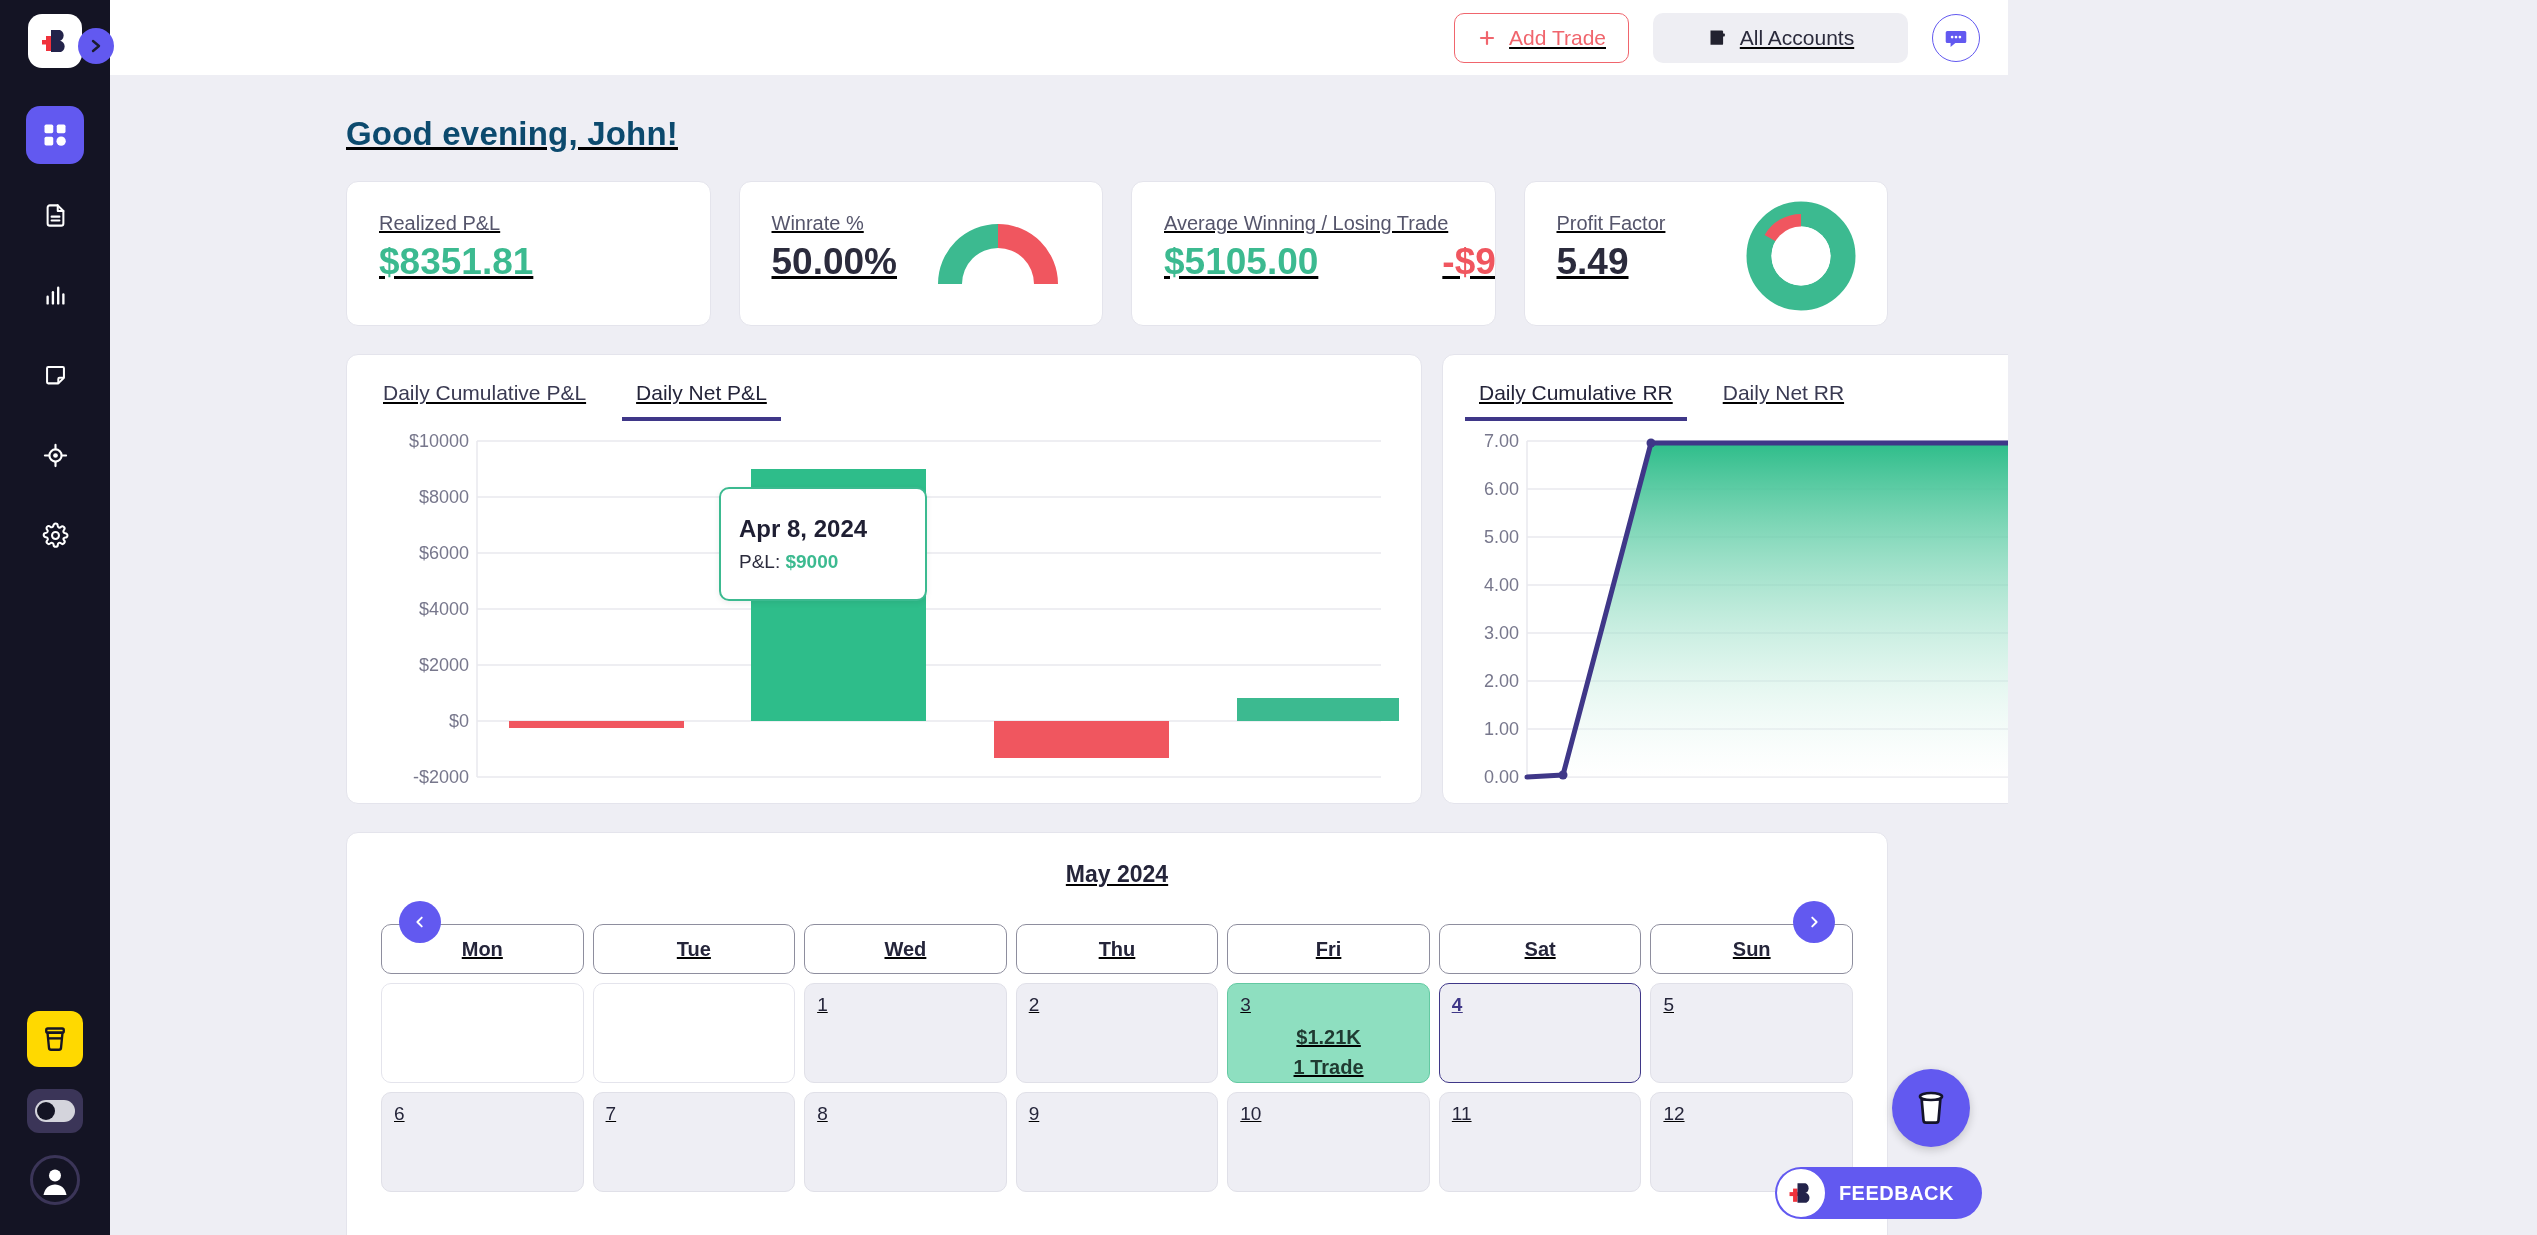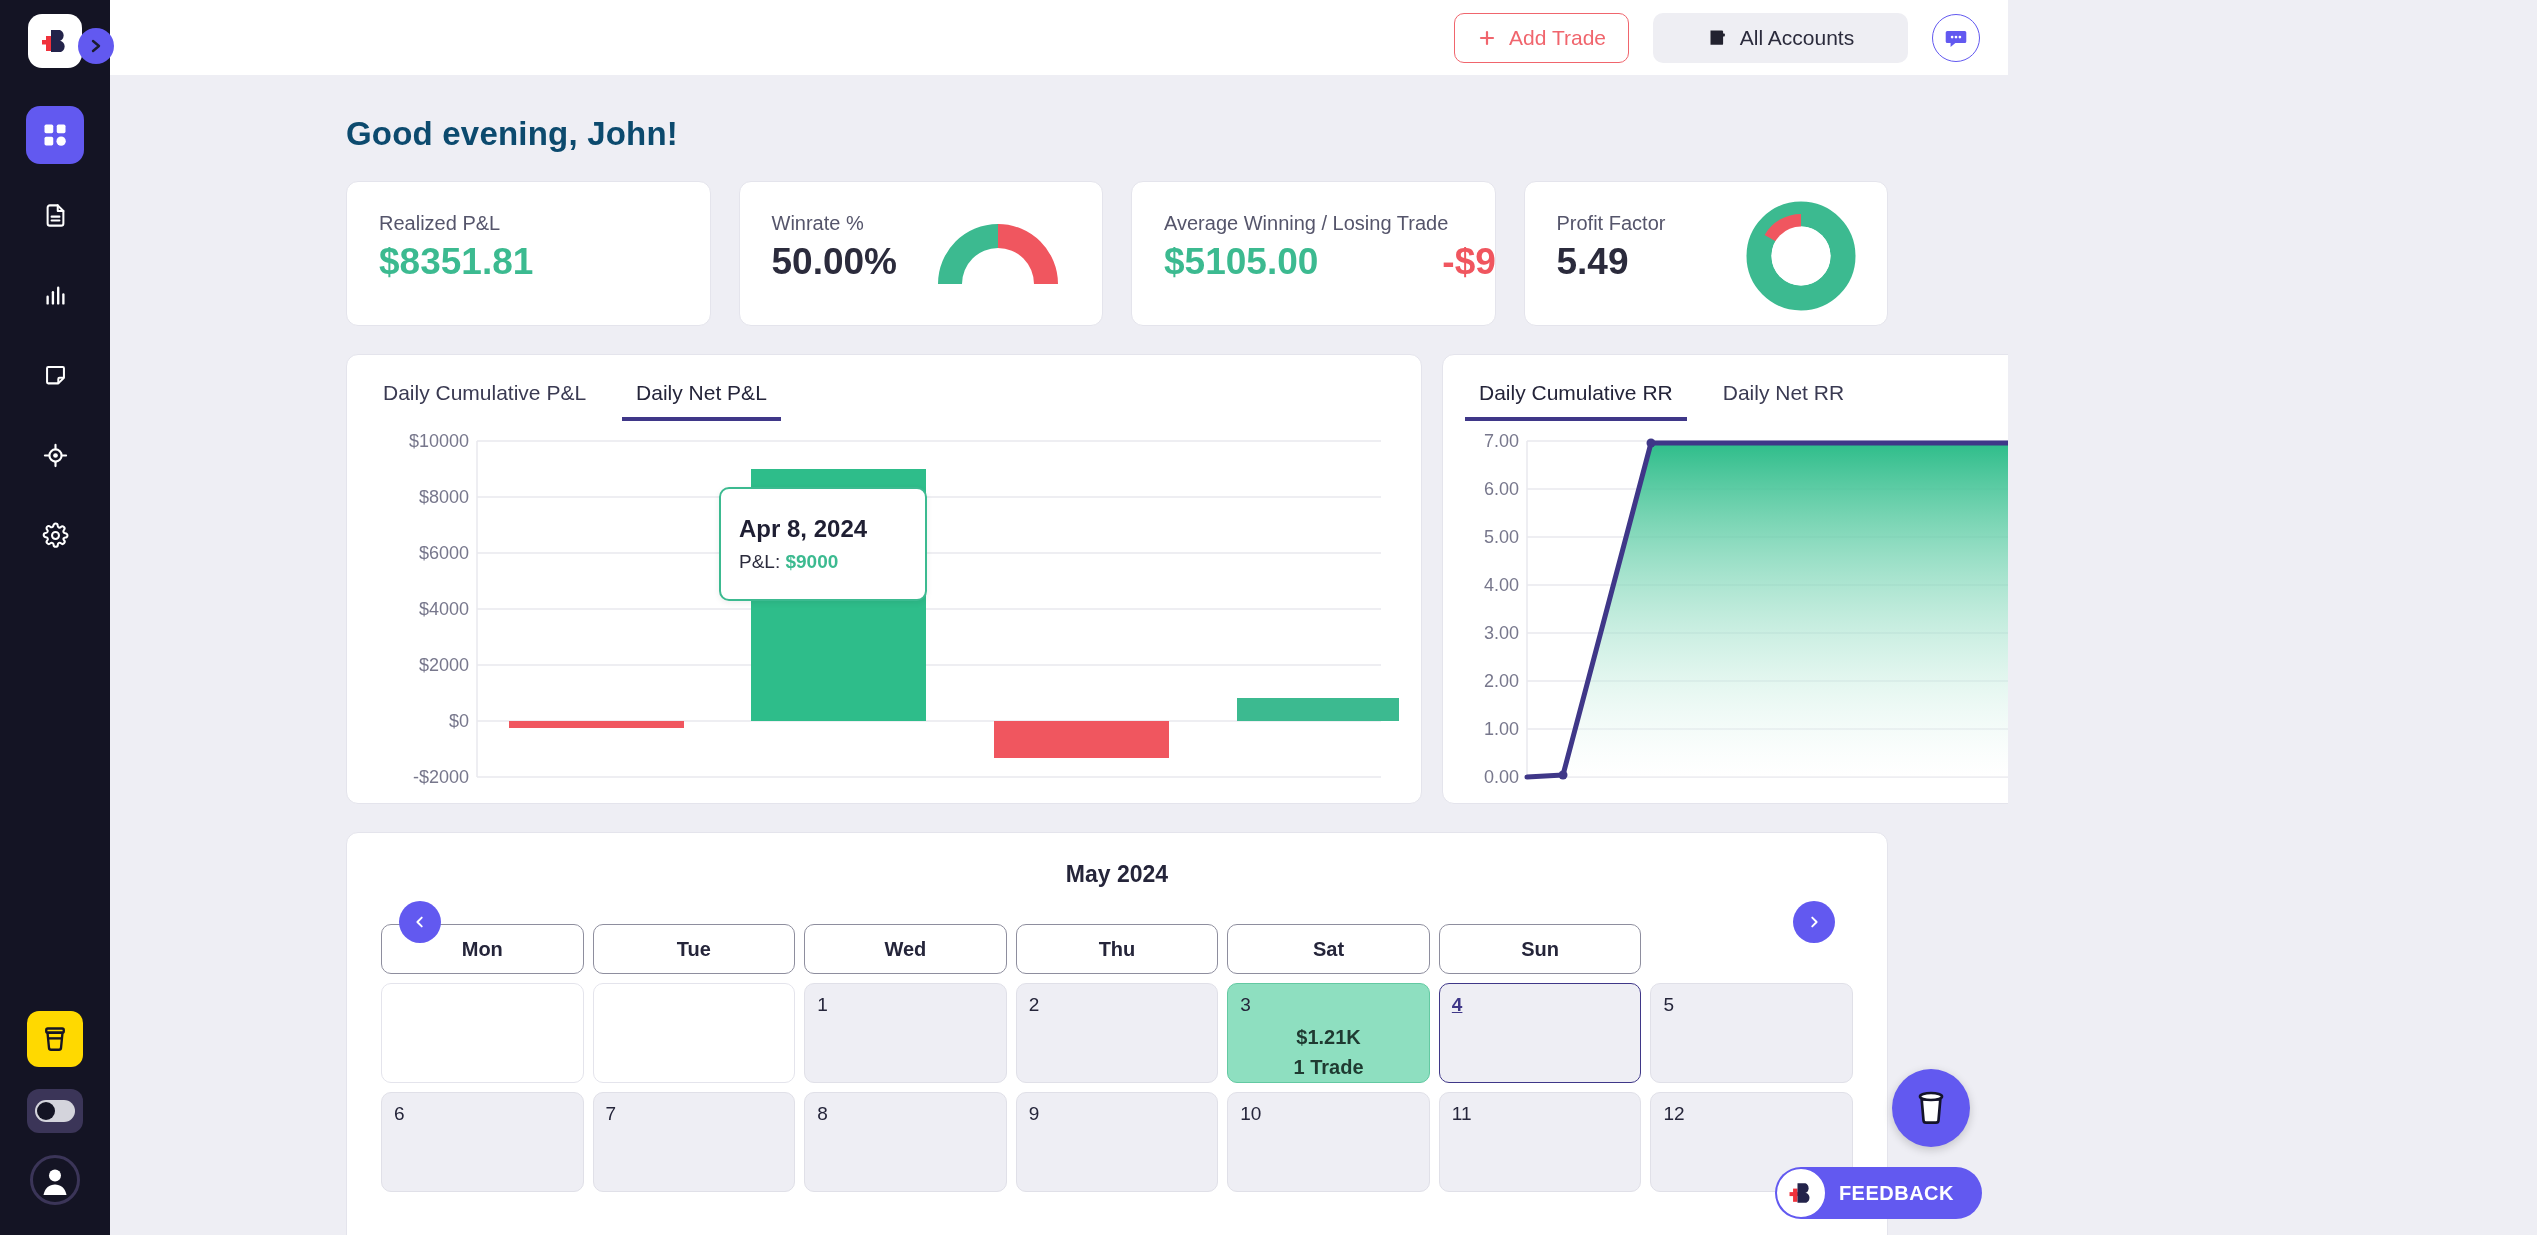--- a/index.html
+++ b/index.html
@@ -2,21 +2,21 @@
 <html><head>
 <meta charset="utf-8">
 <style>
   * { box-sizing: border-box; margin: 0; padding: 0; }
   html, body {
     width: 2537px; height: 1235px;
     overflow: hidden;
     font-family: "Liberation Sans", sans-serif;
     background: #eeeef4;
   }
-  .app { display: flex; width: 2008px; height: 1235px; }
+  .app { display: flex; width: 2008px; height: 1235px; text-decoration: underline; }
 
   
   .sidebar {
     width: 110px; height: 1235px;
     background: #141424;
     display: flex; flex-direction: column; align-items: center;
     flex: 0 0 110px;
     position: relative;
   }
   .logo-wrap { margin-top: 14px; position: relative; width: 110px; display:flex; justify-content:center;}
@@ -444,20 +444,21 @@
           <svg width="14" height="14" viewBox="0 0 16 16" fill="none" stroke="#ffffff" stroke-width="2.2" stroke-linecap="round" stroke-linejoin="round">
             <polyline points="6,3 11,8 6,13"></polyline>
           </svg>
         </div>
 
         <div class="cal-grid">
           <div class="dow">Mon</div>
           <div class="dow">Tue</div>
           <div class="dow">Wed</div>
           <div class="dow">Thu</div>
+          <div class="dow">Fri</div>
           <div class="dow">Sat</div>
           <div class="dow">Sun</div>
         </div>
 
         <div class="cal-grid" style="margin-top:9px">
           <div class="day empty"></div>
           <div class="day empty"></div>
           <div class="day">
             <div class="daynum">1</div>
           </div>

